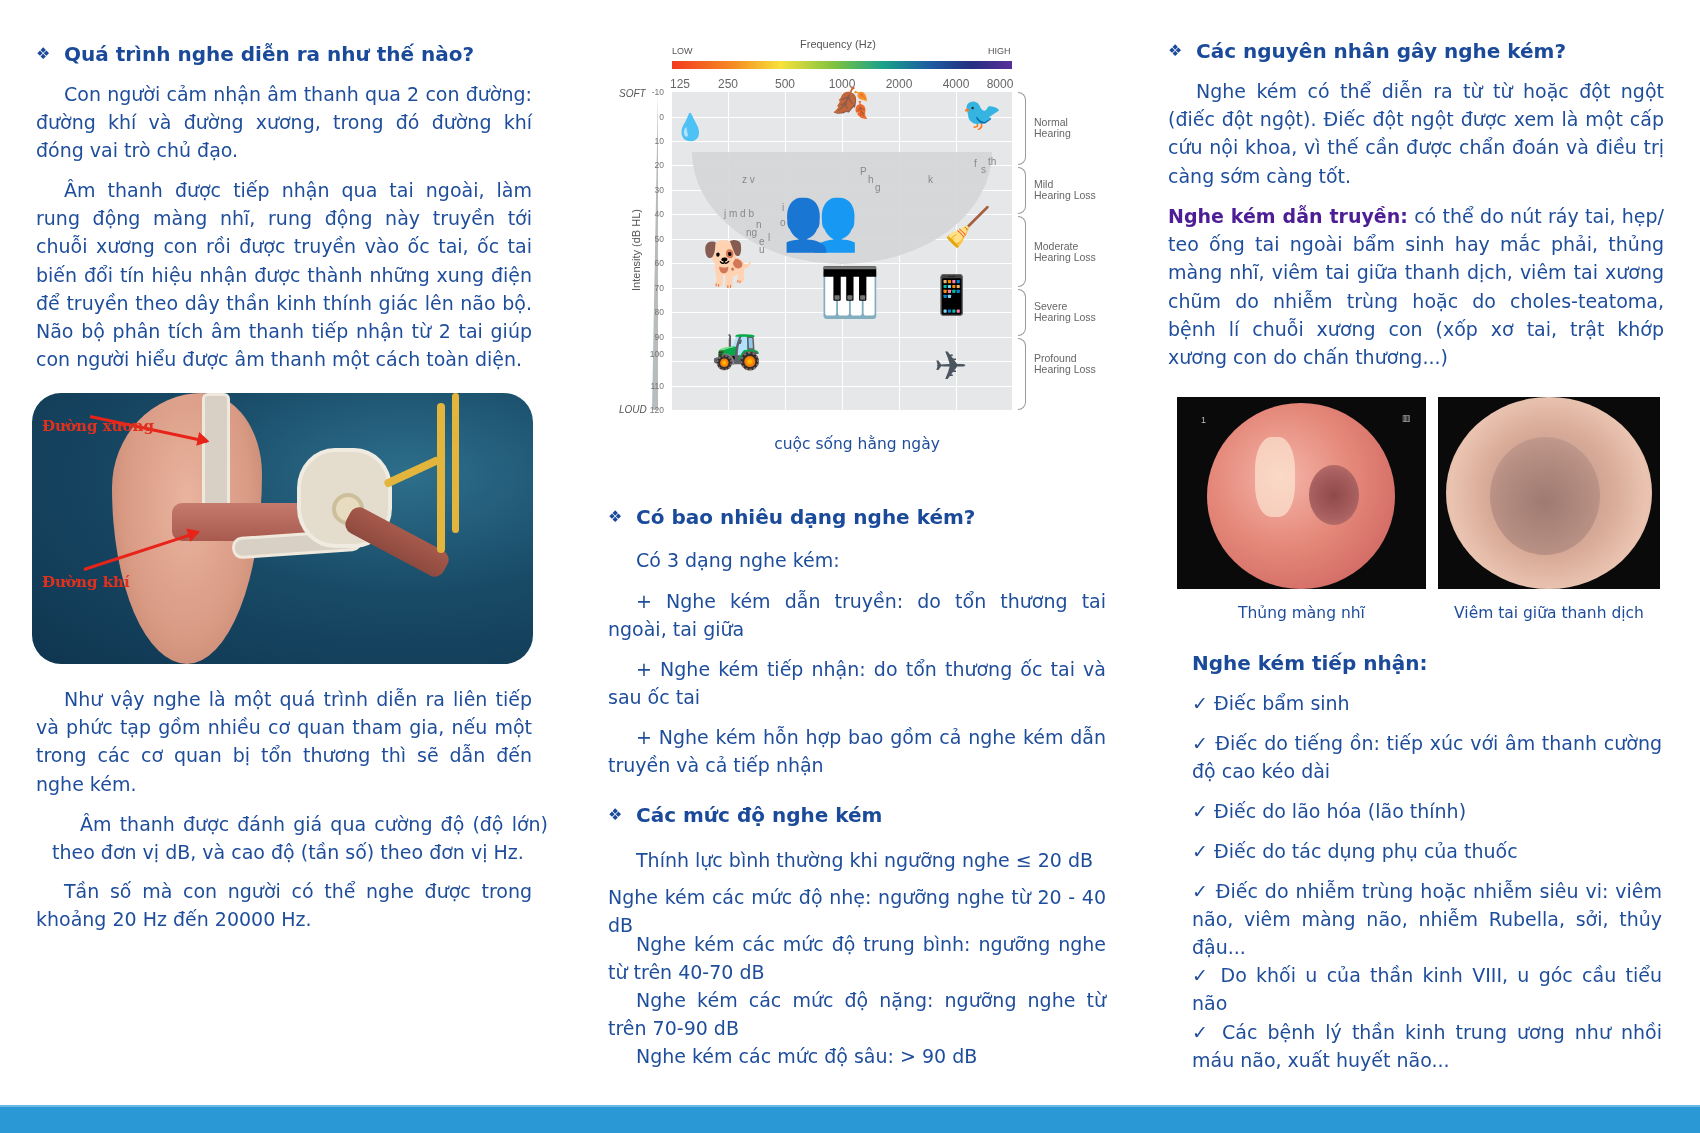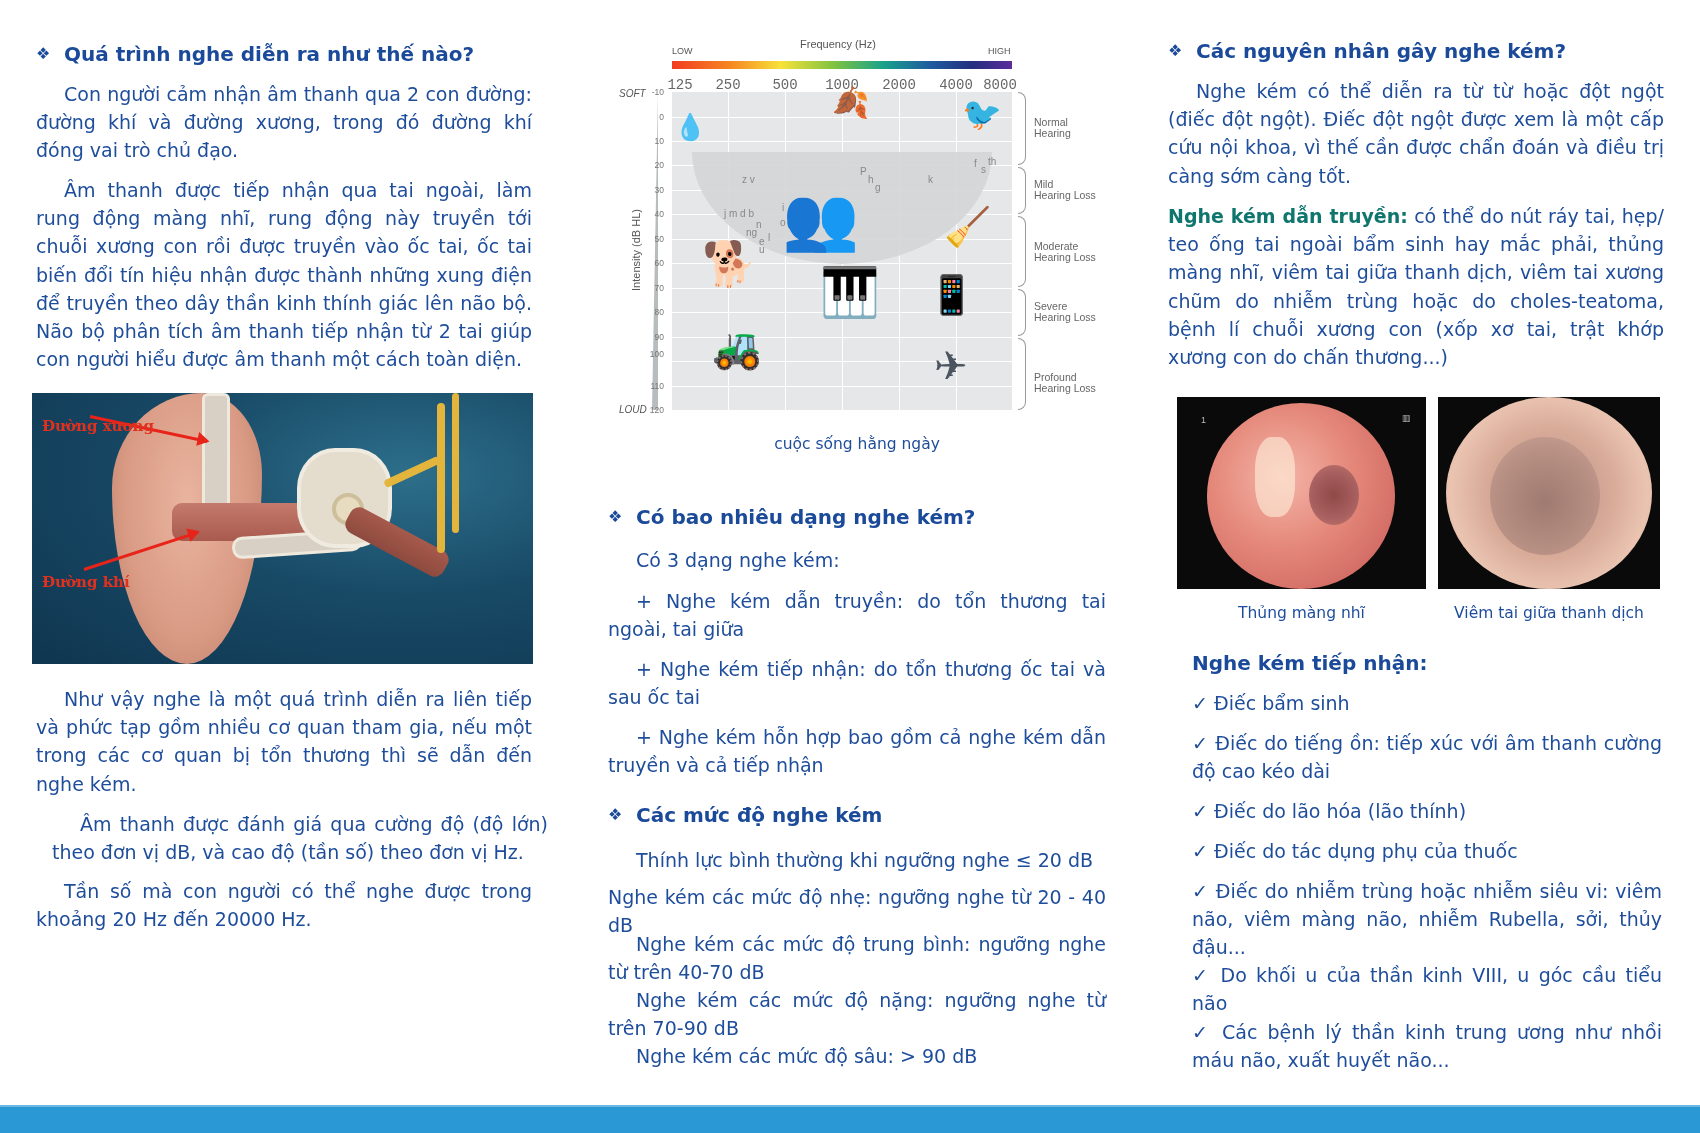--- a/index.html
+++ b/index.html
@@ -8,26 +8,26 @@
 
     .col { position: absolute; top: 0; }
     .col-left { left: 36px; width: 496px; }
     .col-mid { left: 608px; width: 498px; }
     .col-right { left: 1168px; width: 496px; }
 
     .heading { font-weight: bold; font-size: 20px; color: #1a4a99; display: flex; align-items: center; line-height: 26px; }
     .heading .bullet { font-size: 16px; width: 28px; display: inline-block; color: #1a4a99; }
     .para { font-size: 19px; line-height: 28.2px; text-align: justify; text-indent: 28px; color: #1e4d9b; }
     .para-noindent { text-indent: 0; }
-    .para b { font-weight: bold; color: #0f766e; }
+    .para b { font-weight: bold; color: #4c1d95; }
 
     .caption { font-size: 15.5px; color: #1e4d9b; text-align: center; line-height: 28px; }
 
     
-    .ear-figure { position: absolute; left: 32px; top: 393px; width: 501px; height: 271px; background: radial-gradient(ellipse at 75% 30%, #2d6f8c 0%, #184a66 45%, #0f3550 100%); overflow: hidden; }
+    .ear-figure { position: absolute; left: 32px; top: 393px; width: 501px; height: 271px; background: radial-gradient(ellipse at 75% 30%, #2d6f8c 0%, #184a66 45%, #0f3550 100%); overflow: hidden; border-radius: 29px; }
     .ear-outer { position: absolute; left: 80px; top: 0; width: 150px; height: 271px; background: radial-gradient(ellipse at 50% 40%, #e9b49e 0%, #d99a84 60%, #b97a66 100%); border-radius: 60% 40% 50% 50% / 35% 30% 70% 65%; }
     .ear-bone-top { position: absolute; left: 170px; top: 0; width: 28px; height: 120px; background: #d8d0c4; border: 3px solid #efe8dc; border-radius: 6px; }
     .ear-canal { position: absolute; left: 140px; top: 110px; width: 150px; height: 38px; background: linear-gradient(#c47a6c, #a85a4e); border-radius: 10px; }
     .ear-bone-bottom { position: absolute; left: 200px; top: 140px; width: 130px; height: 22px; background: #d8d0c4; border: 3px solid #efe8dc; border-radius: 10px; transform: rotate(-4deg); }
     .ear-inner { position: absolute; left: 265px; top: 55px; width: 95px; height: 100px; background: #e4dccd; border-radius: 40%; border: 4px solid #f0ebe0; }
     .cochlea { position: absolute; left: 300px; top: 100px; width: 32px; height: 32px; border-radius: 50%; border: 4px solid #cdbf9c; background: #e8dcc0; }
     .eust-tube { position: absolute; left: 310px; top: 135px; width: 110px; height: 28px; background: linear-gradient(#a65a4b, #8e4a3f); transform: rotate(28deg); border-radius: 10px; }
     .nerve { position: absolute; left: 350px; top: 75px; width: 60px; height: 8px; background: #e4b53c; border-radius: 4px; transform: rotate(-25deg); }
     .nerve2 { position: absolute; left: 405px; top: 10px; width: 8px; height: 150px; background: #e4b53c; border-radius: 4px; }
     .nerve3 { position: absolute; left: 420px; top: 0; width: 7px; height: 140px; background: #e4b53c; border-radius: 4px; }
@@ -35,21 +35,21 @@
     .arrow { position: absolute; height: 3px; background: #e8231a; transform-origin: left center; }
     .arrow::after { content: ""; position: absolute; right: -2px; top: -6px; border-left: 12px solid #e8231a; border-top: 7px solid transparent; border-bottom: 7px solid transparent; }
 
     
     .chart { position: absolute; left: 600px; top: 34px; width: 510px; height: 384px; }
     .chart-title { position: absolute; left: 200px; top: 4px; font-size: 11px; color: #555; font-family: "Liberation Sans", sans-serif; }
     .chart-low { position: absolute; left: 72px; top: 12px; font-size: 9px; color: #555; font-family: "Liberation Sans", sans-serif; }
     .chart-high { position: absolute; left: 388px; top: 12px; font-size: 9px; color: #555; font-family: "Liberation Sans", sans-serif; }
     .spectrum { position: absolute; left: 72px; top: 27px; width: 340px; height: 8px; background: linear-gradient(90deg, #f23b1f 0%, #f58b23 18%, #f7e23a 32%, #7cc242 48%, #1aa28a 62%, #1e5aa0 76%, #23307f 88%, #5a2e9a 100%); }
     .freq-ticks { position: absolute; left: 72px; top: 43px; width: 340px; height: 12px; }
-    .freq-tick { position: absolute; font-size: 14px; color: #666; font-family: Liberation Mono, monospace; transform: translateX(-50%); }
+    .freq-tick { position: absolute; font-size: 12px; color: #666; font-family: Liberation Sans, sans-serif; transform: translateX(-50%); }
     .plot { position: absolute; left: 72px; top: 58px; width: 340px; height: 318px; background: #e6e7e8; }
     .gridh { position: absolute; left: 0; width: 100%; height: 1px; background: #ffffff; }
     .gridv { position: absolute; top: 0; height: 100%; width: 1px; background: #ffffff; }
     .yticks { position: absolute; left: 20px; top: 58px; width: 50px; height: 318px; }
     .ytick { position: absolute; right: 6px; font-size: 8.5px; color: #777; font-family: "Liberation Sans", sans-serif; transform: translateY(-50%); }
     .soft-label, .loud-label { position: absolute; left: 19px; font-size: 10px; color: #555; font-family: "Liberation Sans", sans-serif; font-style: italic; }
     .intensity-wedge { position: absolute; left: 52px; top: 58px; width: 0; height: 318px; border-right: 6px solid #b7bcbf; border-top: 318px solid transparent; }
     .ylabel { position: absolute; left: -14px; top: 210px; font-size: 11px; color: #555; font-family: "Liberation Sans", sans-serif; transform: rotate(-90deg); transform-origin: center; white-space: nowrap; width: 100px; text-align: center; }
     .banana { position: absolute; left: 40px; top: 58px; width: 260px; height: 120px; background: #d3d5d7; border-radius: 0 0 50% 50% / 0 0 100% 100%; opacity: 0.9; }
     .phoneme { position: absolute; font-size: 10px; color: #888; font-family: "Liberation Sans", sans-serif; }
@@ -199,21 +199,21 @@
   <div class="bracket-group">
     <div class="bracket" style="top:0; height:73px;"></div>
     <span class="bracket-label" style="top:36px;"><span>Normal</span><br><span>Hearing</span></span>
     <div class="bracket" style="top:75px; height:47px;"></div>
     <span class="bracket-label" style="top:98px;"><span>Mild</span><br><span>Hearing Loss</span></span>
     <div class="bracket" style="top:124px; height:71px;"></div>
     <span class="bracket-label" style="top:160px;"><span>Moderate</span><br><span>Hearing Loss</span></span>
     <div class="bracket" style="top:197px; height:47px;"></div>
     <span class="bracket-label" style="top:220px;"><span>Severe</span><br><span>Hearing Loss</span></span>
     <div class="bracket" style="top:246px; height:72px;"></div>
-    <span class="bracket-label" style="top:291px;"><span>Profound</span><br><span>Hearing Loss</span></span>
+    <span class="bracket-label" style="top:272px;"><span>Profound</span><br><span>Hearing Loss</span></span>
   </div>
 </div>
 
 <div class="col col-mid">
   <div class="caption" style="position:absolute; top:430px; left:0; width:498px;">
     <div>cuộc sống hằng ngày</div>
   </div>
   <div class="heading" style="position:absolute; top:504px; left:0; width:498px;">
     <span class="bullet">❖</span>
     <span>Có bao nhiêu dạng nghe kém?</span>

